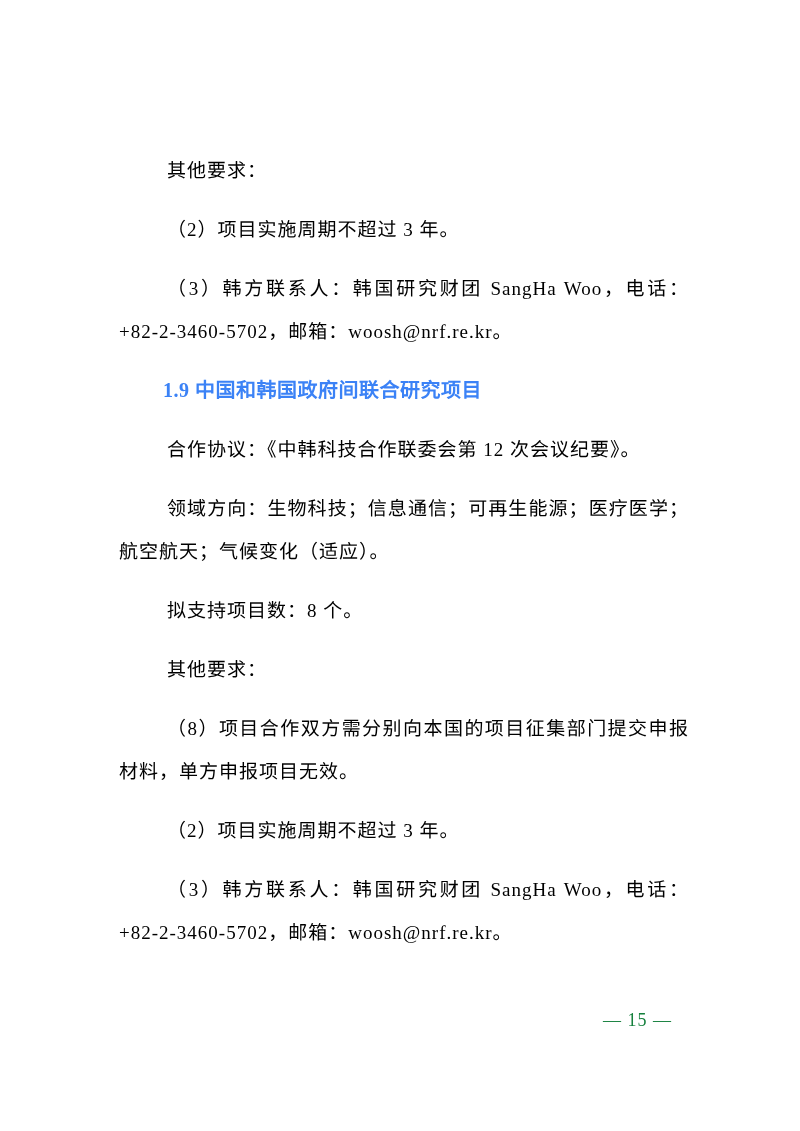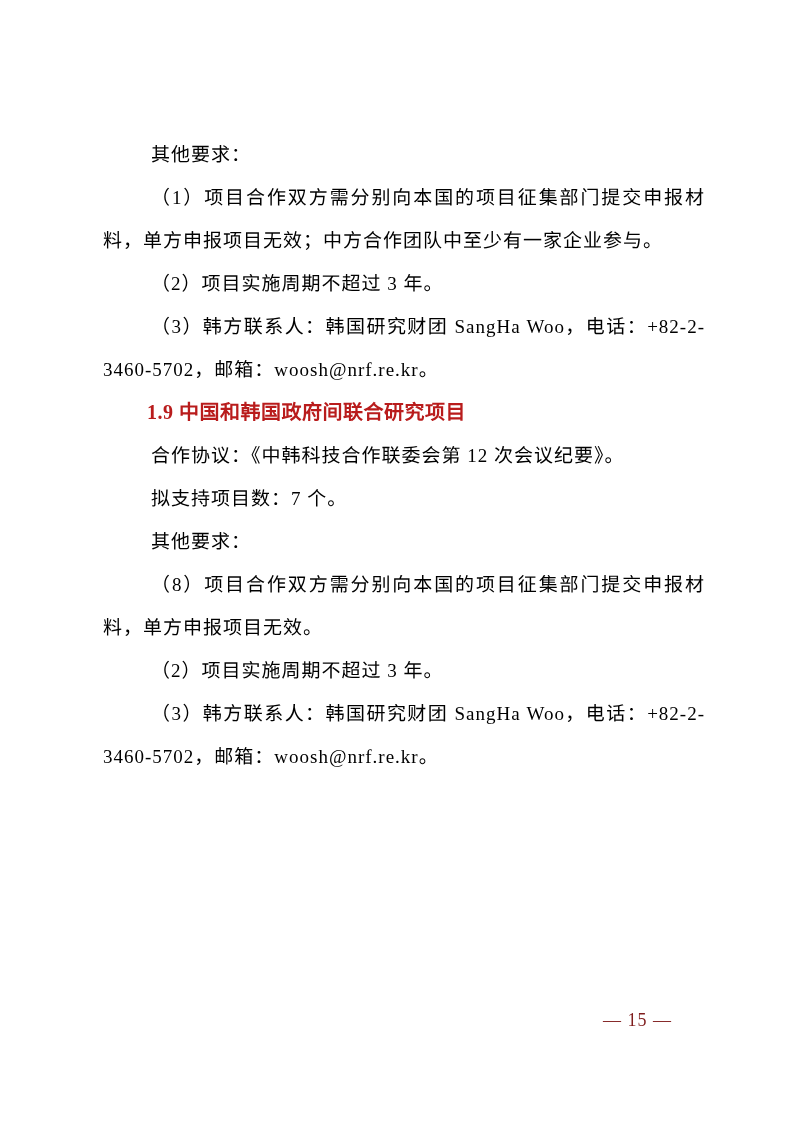--- a/index.html
+++ b/index.html
@@ -16,65 +16,65 @@
     font-family: "Liberation Serif", "DejaVu Serif", serif;
     color: #000000;
   }
   .doc-content {
     position: absolute;
     left: 103px;
     top: 133px;
     width: 602px;
   }
   .doc-content p {
-    margin: 0;
+    margin: 16px;
     padding: 0;
   }
   p.body {
     font-size: 19px;
     line-height: 43px;
     letter-spacing: 1px;
     text-align: justify;
     text-indent: 48px;
     color: #000000;
   }
   p.heading {
     font-size: 20px;
     line-height: 43px;
     letter-spacing: 0.5px;
     font-weight: bold;
     text-align: left;
     text-indent: 44px;
-    color: #b91c1c;
+    color: #3b82f6;
   }
   .footer-page-number {
     position: absolute;
     top: 1009px;
     right: 128px;
     font-size: 18px;
     line-height: 22px;
     letter-spacing: 1px;
-    color: #7f1d1d;
+    color: #15803d;
     white-space: pre;
   }
 </style>
 </head>
 <body>
 
 <div class="page">
 
   <div class="doc-content">
 
   <p class="body">其他要求：</p>
-      <p class="body">（1）项目合作双方需分别向本国的项目征集部门提交申报材料，单方申报项目无效；中方合作团队中至少有一家企业参与。</p>
       <p class="body">（2）项目实施周期不超过 3 年。</p>
       <p class="body">（3）韩方联系人：韩国研究财团 SangHa Woo，电话：+82-2-3460-5702，邮箱：woosh@nrf.re.kr。</p>
       <p class="heading">1.9 中国和韩国政府间联合研究项目</p>
       <p class="body">合作协议：《中韩科技合作联委会第 12 次会议纪要》。</p>
-      <p class="body">拟支持项目数：7 个。</p>
+      <p class="body">领域方向：生物科技；信息通信；可再生能源；医疗医学；航空航天；气候变化（适应）。</p>
+      <p class="body">拟支持项目数：8 个。</p>
       <p class="body">其他要求：</p>
       <p class="body">（8）项目合作双方需分别向本国的项目征集部门提交申报材料，单方申报项目无效。</p>
       <p class="body">（2）项目实施周期不超过 3 年。</p>
       <p class="body">（3）韩方联系人：韩国研究财团 SangHa Woo，电话：+82-2-3460-5702，邮箱：woosh@nrf.re.kr。</p>
     </div>
 
   <div class="footer-page-number">— 15 —</div>
 
 </div>
 

